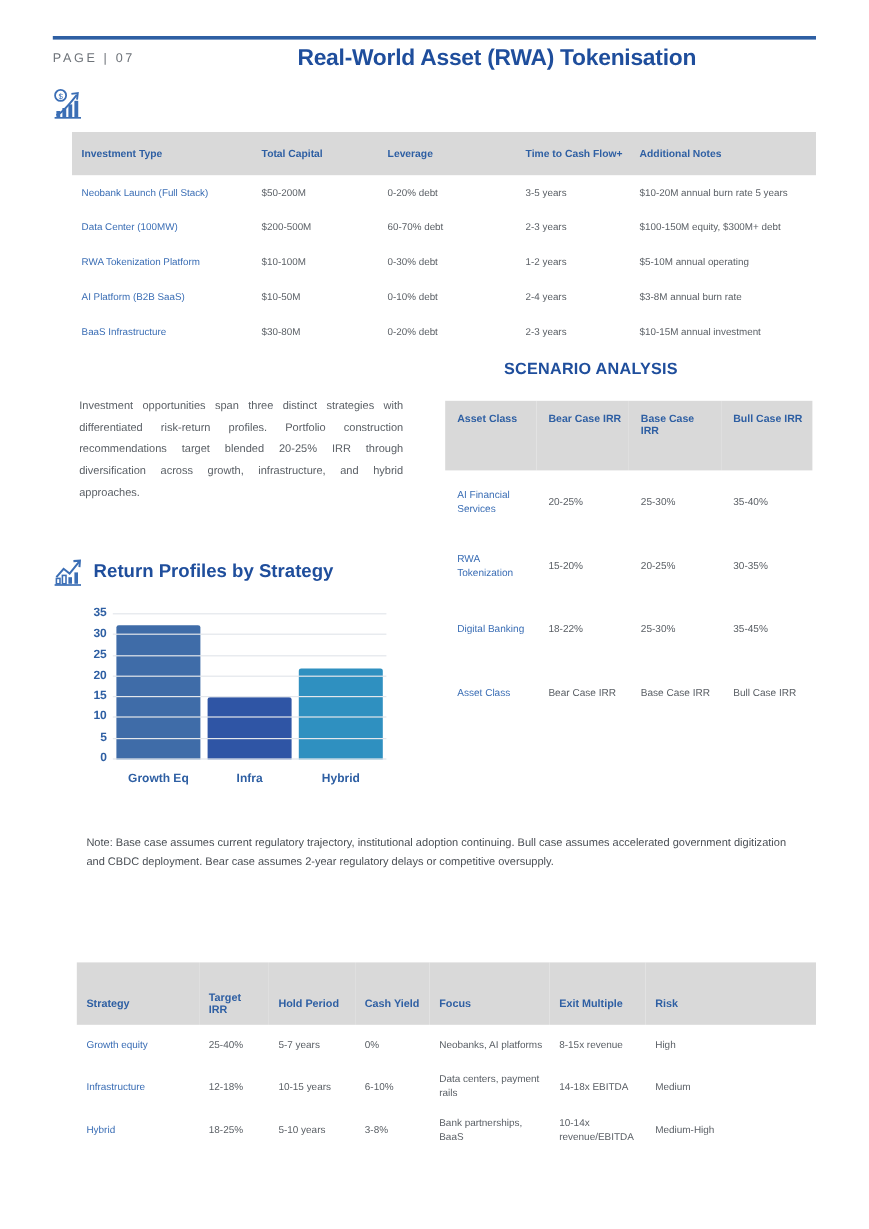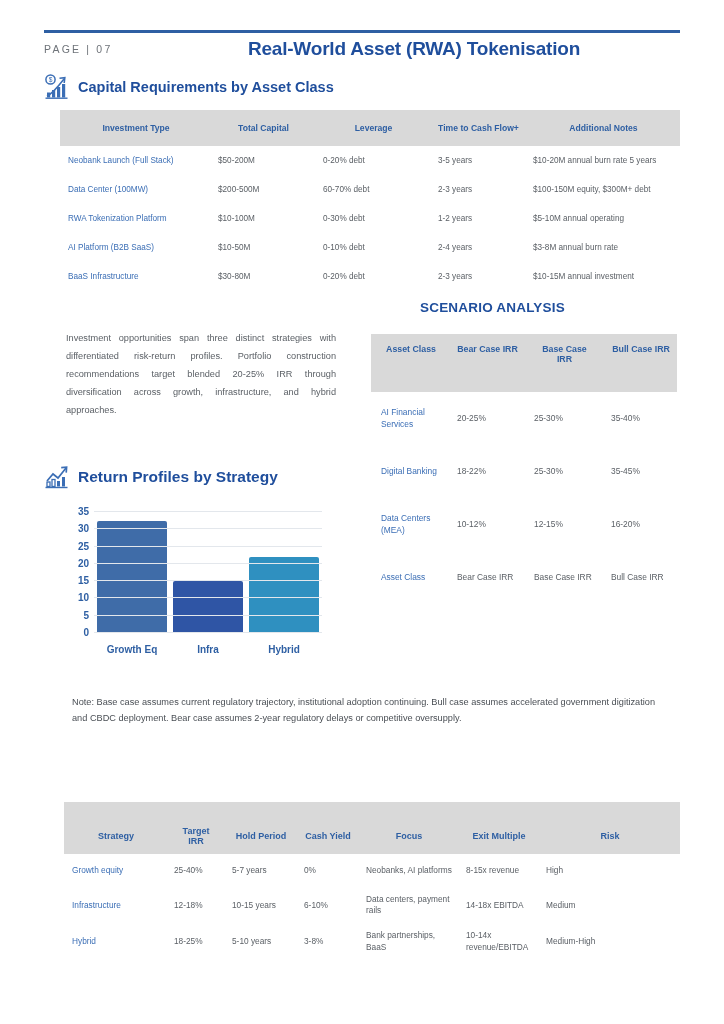--- a/index.html
+++ b/index.html
@@ -31,21 +31,21 @@
   
   .sec-head { position: absolute; display: flex; align-items: center; gap: 8px; }
   .sec-head .ico { width: 26px; height: 26px; flex: 0 0 26px; display:block; }
   .sec-head .txt { font-size: 14.5px; font-weight: bold; color: #1F4E9C; }
   .sec-head .txt.caps { font-size: 14px; letter-spacing: 0.2px; }
 
   
   table { border-collapse: collapse; table-layout: fixed; }
   .tbl th {
     background: #D9D9D9; color: #2E5FA3; font-size: 8.6px; font-weight: bold;
-    text-align: center; vertical-align: middle; padding: 7px 6px 7px 8px;
+    text-align: left; vertical-align: middle; padding: 7px 6px 7px 8px;
   }
   .tbl td {
     font-size: 8.2px; color: #5B6066; vertical-align: middle;
     padding: 7px 6px 7px 8px; line-height: 1.35;
   }
   .tbl td.firstcol { color: #3B6EB5; }
 
   #tbl-capital { position: absolute; left: 60px; top: 110px; width: 620px; }
   #tbl-capital th { height: 36px; }
   #tbl-capital td { height: 29px; }
@@ -112,21 +112,20 @@
         <text x="6.5" y="8.4" font-size="6.6" text-anchor="middle" fill="#3B6EB5" font-family="'Liberation Sans',sans-serif">$</text>
         <path d="M3 22 C8 20 13 14 20 5" fill="none" stroke="#3B6EB5" stroke-width="1.6"></path>
         <path d="M15.5 4.2 L20.8 3.6 L20.2 9" fill="none" stroke="#3B6EB5" stroke-width="1.6"></path>
         <rect x="3" y="18.5" width="3.2" height="5" fill="#3B6EB5"></rect>
         <rect x="8" y="16" width="3.2" height="7.5" fill="#3B6EB5"></rect>
         <rect x="13" y="13" width="3.2" height="10.5" fill="#3B6EB5"></rect>
         <rect x="18" y="10" width="3.2" height="13.5" fill="#3B6EB5"></rect>
         <rect x="1.5" y="23.5" width="22" height="1.4" fill="#3B6EB5"></rect>
       </svg>
     </span>
-    <span class="txt">Capital Requirements by Asset Class</span>
   </div>
 
   <table class="tbl" id="tbl-capital">
     <colgroup>
         <col style="width:150px">
         <col style="width:105px">
         <col style="width:115px">
         <col style="width:95px">
         <col style="width:155px">
       </colgroup>
@@ -199,30 +198,30 @@
       </tr>
     </thead>
     <tbody id="scen-body">
         <tr>
           <td class="firstcol">AI Financial Services</td>
           <td>20-25%</td>
           <td>25-30%</td>
           <td>35-40%</td>
         </tr>
         <tr>
+          <td class="firstcol">RWA Tokenization</td>
+          <td>15-20%</td>
+          <td>20-25%</td>
+          <td>30-35%</td>
+        </tr>
+        <tr>
           <td class="firstcol">Digital Banking</td>
           <td>18-22%</td>
           <td>25-30%</td>
           <td>35-45%</td>
-        </tr>
-        <tr>
-          <td class="firstcol">Data Centers (MEA)</td>
-          <td>10-12%</td>
-          <td>12-15%</td>
-          <td>16-20%</td>
         </tr>
         <tr>
           <td class="firstcol">Asset Class</td>
           <td>Bear Case IRR</td>
           <td>Base Case IRR</td>
           <td>Bull Case IRR</td>
         </tr>
       </tbody>
   </table>
 

